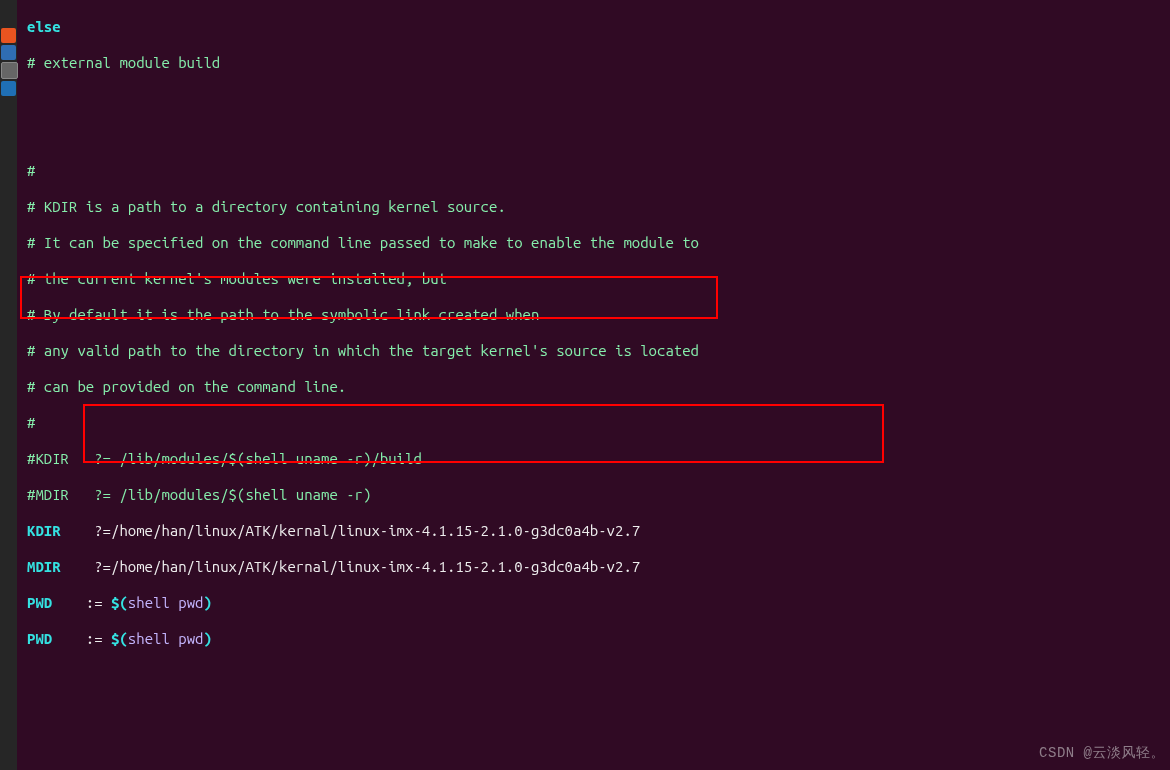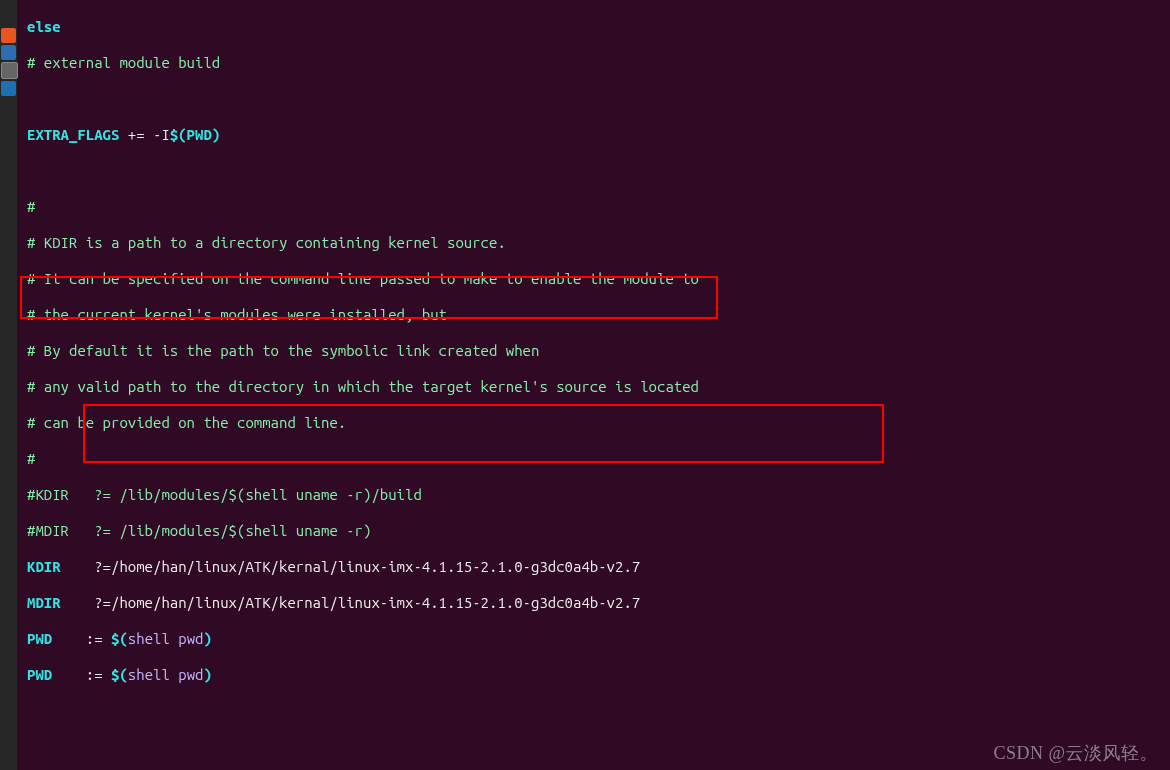--- a/index.html
+++ b/index.html
@@ -65,44 +65,43 @@
     position:absolute;
     border:2px solid #ff0000;
     left:83px;
     top:404px;
     width:797px;
     height:55px;
     pointer-events:none;
   }
   .watermark {
     position:absolute;
-    right:12px;
+    right:5px;
     bottom:8px;
     color: rgba(220,220,220,0.55);
-    font-family: Liberation Serif, serif;
-    font-size:18px;
+    font-family: Liberation Mono, monospace;
+    font-size:14px;
     letter-spacing:0.5px;
     pointer-events:none;
   }
 </style>
 </head>
 <body>
 
 <div class="sidebar">
   <div class="side-icon side-orange"></div>
   <div class="side-icon side-blue"></div>
   <div class="side-icon side-grey"></div>
   <div class="side-icon side-blue2"></div>
 </div>
 
 <div class="term">
 <span class="line"><span class="cy">else</span></span>
 <span class="line"><span class="cmt"># external module build</span></span>
 <span class="line"> </span>
-<span class="line"><span class="cy">EXTRA_FLAGS</span><span> += -I</span><span class="cy">$(PWD)</span></span>
 <span class="line"> </span>
 <span class="line"><span class="cmt">#</span></span>
 <span class="line"><span class="cmt"># KDIR is a path to a directory containing kernel source.</span></span>
 <span class="line"><span class="cmt"># It can be specified on the command line passed to make to enable the module to</span></span>
 <span class="line"><span class="cmt"># the current kernel's modules were installed, but</span></span>
 <span class="line"><span class="cmt"># By default it is the path to the symbolic link created when</span></span>
 <span class="line"><span class="cmt"># any valid path to the directory in which the target kernel's source is located</span></span>
 <span class="line"><span class="cmt"># can be provided on the command line.</span></span>
 <span class="line"><span class="cmt">#</span></span>
 <span class="line"><span class="cmt">#KDIR   ?= /lib/modules/$(shell uname -r)/build</span></span>

